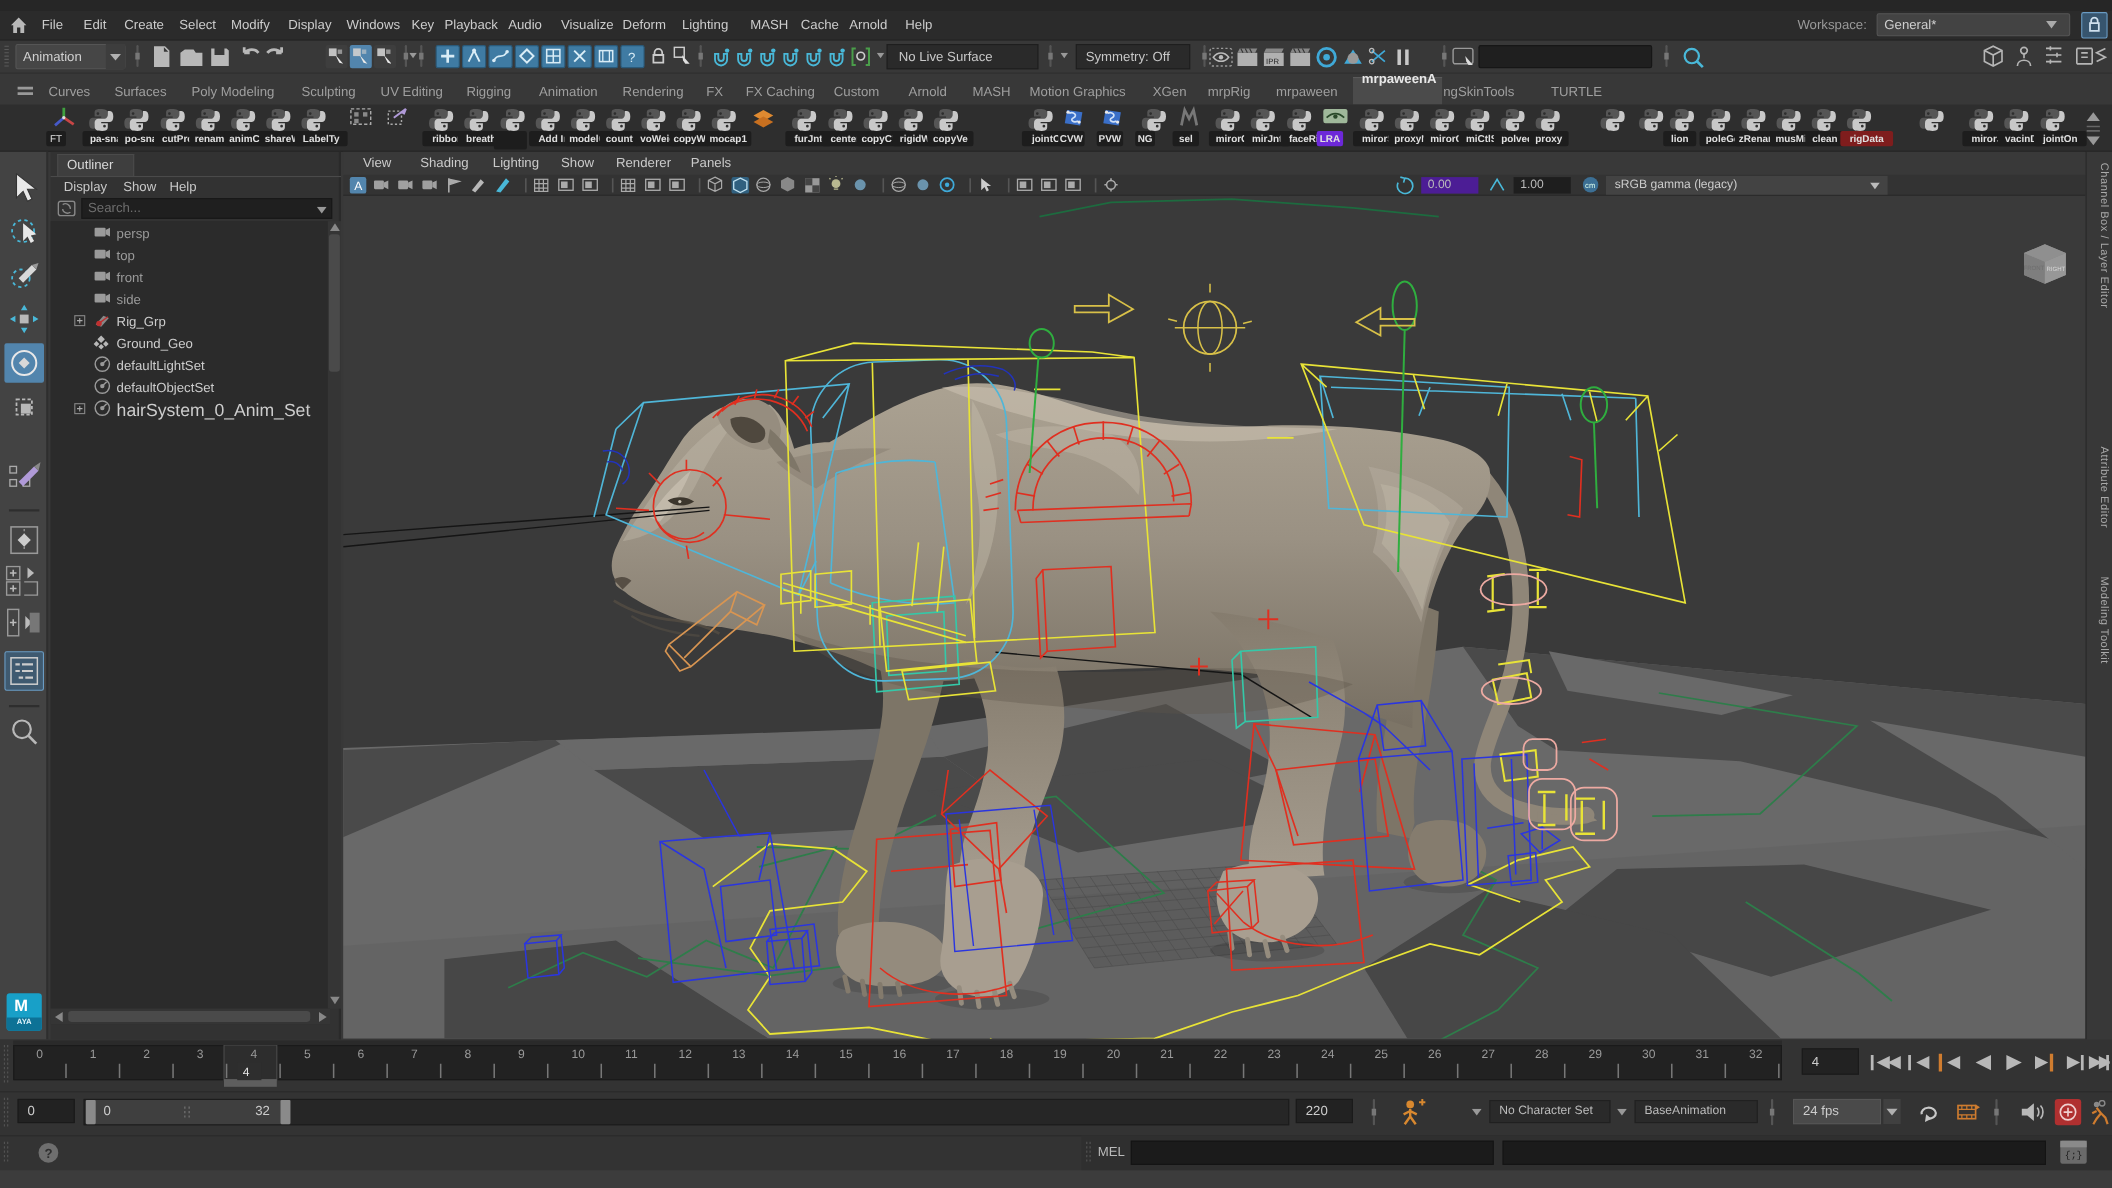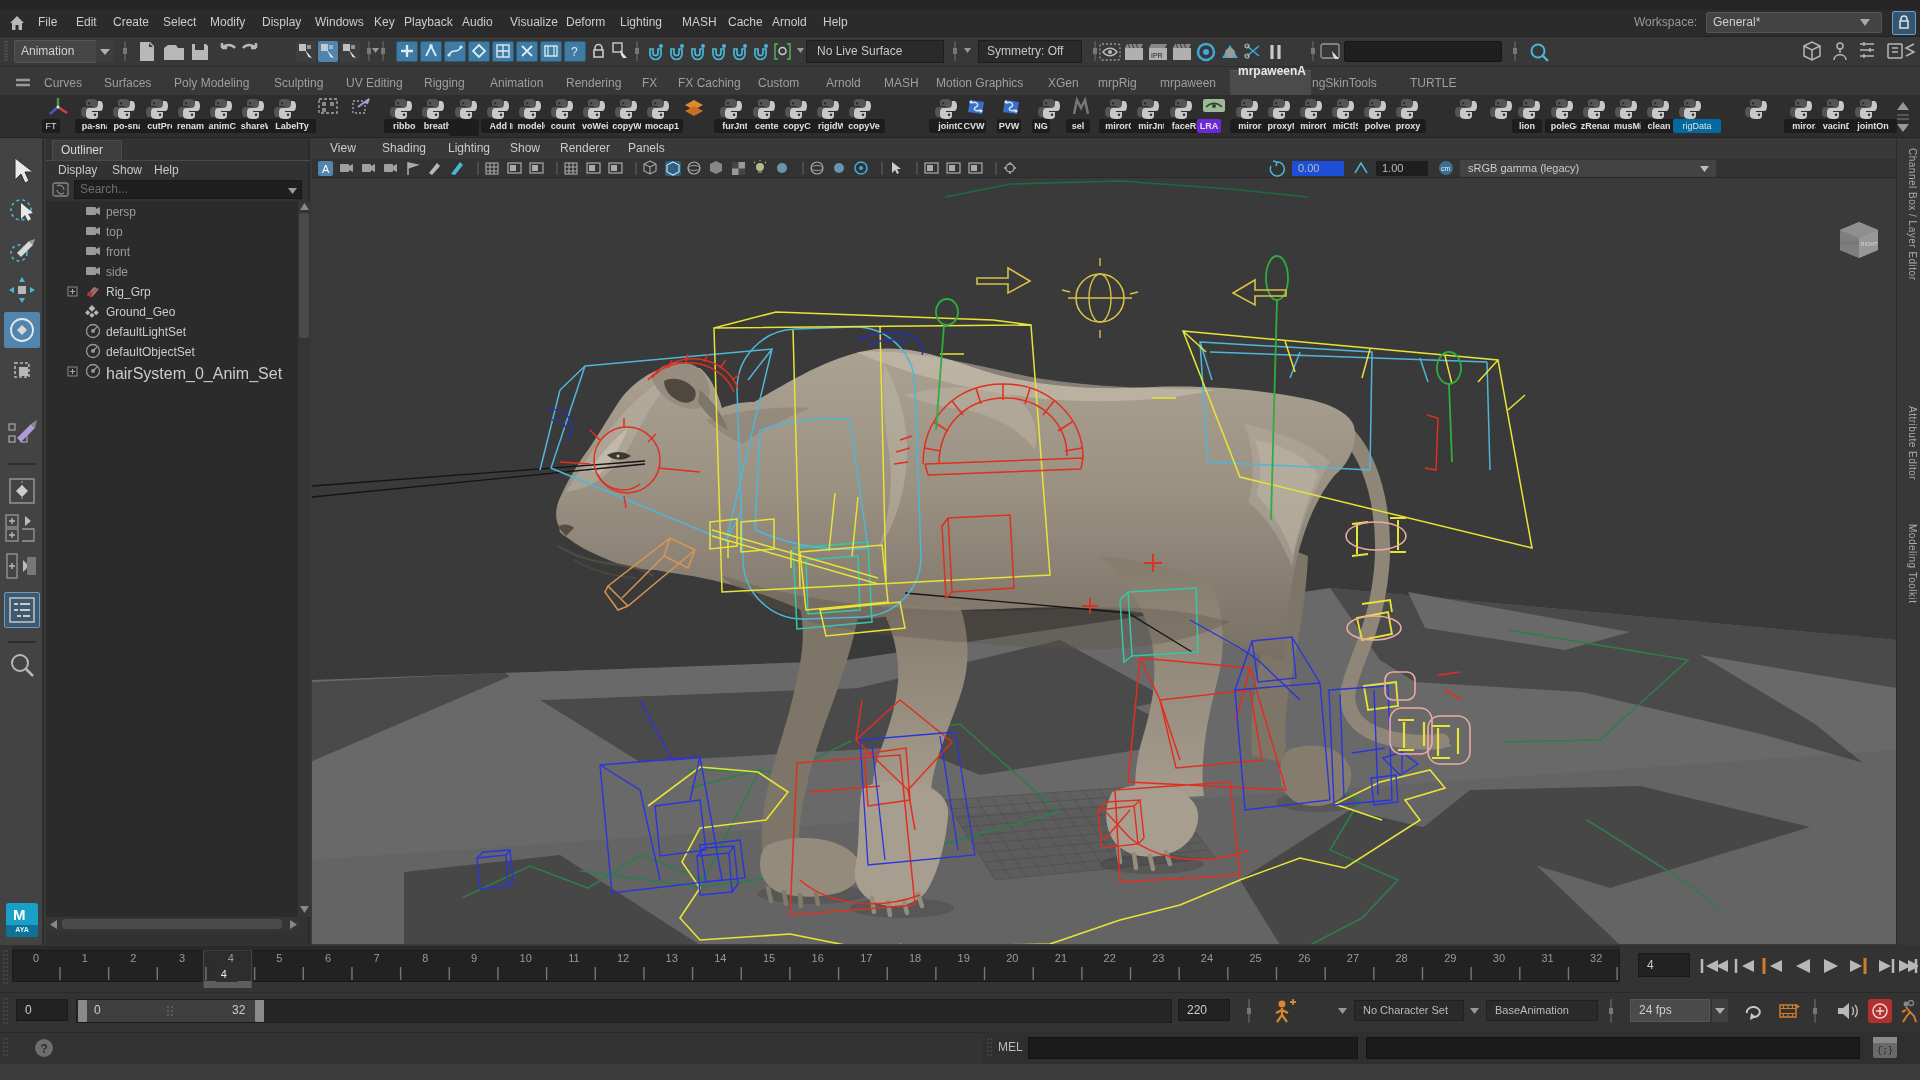--- a/index.html
+++ b/index.html
@@ -605,21 +605,21 @@
 <div class="a" style="left:1262px;top:119px;width:42px;height:14px;background:#1d1d1d;border-radius:2px;color:#e0e0e0;font-size:9px;text-align:center;padding-top:2px;font-weight:bold">proxyN</div>
 <div class="a" style="left:1294px;top:119px;width:42px;height:14px;background:#1d1d1d;border-radius:2px;color:#e0e0e0;font-size:9px;text-align:center;padding-top:2px;font-weight:bold">mirorC</div>
 <div class="a" style="left:1326px;top:119px;width:42px;height:14px;background:#1d1d1d;border-radius:2px;color:#e0e0e0;font-size:9px;text-align:center;padding-top:2px;font-weight:bold">miCtlS</div>
 <div class="a" style="left:1358px;top:119px;width:42px;height:14px;background:#1d1d1d;border-radius:2px;color:#e0e0e0;font-size:9px;text-align:center;padding-top:2px;font-weight:bold">polvec</div>
 <div class="a" style="left:1390px;top:119px;width:36px;height:14px;background:#1d1d1d;border-radius:2px;color:#e0e0e0;font-size:9px;text-align:center;padding-top:2px;font-weight:bold">proxy</div>
 <div class="a" style="left:1512px;top:119px;width:30px;height:14px;background:#1d1d1d;border-radius:2px;color:#e0e0e0;font-size:9px;text-align:center;padding-top:2px;font-weight:bold">lion</div>
 <div class="a" style="left:1545px;top:119px;width:42px;height:14px;background:#1d1d1d;border-radius:2px;color:#e0e0e0;font-size:9px;text-align:center;padding-top:2px;font-weight:bold">poleGe</div>
 <div class="a" style="left:1577px;top:119px;width:42px;height:14px;background:#1d1d1d;border-radius:2px;color:#e0e0e0;font-size:9px;text-align:center;padding-top:2px;font-weight:bold">zRenam</div>
 <div class="a" style="left:1609px;top:119px;width:42px;height:14px;background:#1d1d1d;border-radius:2px;color:#e0e0e0;font-size:9px;text-align:center;padding-top:2px;font-weight:bold">musMir</div>
 <div class="a" style="left:1641px;top:119px;width:36px;height:14px;background:#1d1d1d;border-radius:2px;color:#e0e0e0;font-size:9px;text-align:center;padding-top:2px;font-weight:bold">clean</div>
-<div class="a" style="left:1673px;top:119px;width:48px;height:14px;background:#0369a1;border-radius:2px;color:#e0e0e0;font-size:9px;text-align:center;padding-top:2px;font-weight:normal">rigData</div>
+<div class="a" style="left:1673px;top:119px;width:48px;height:14px;background:#7f1d1d;border-radius:2px;color:#e0e0e0;font-size:9px;text-align:center;padding-top:2px;font-weight:bold">rigData</div>
 <div class="a" style="left:1784px;top:119px;width:48px;height:14px;background:#1d1d1d;border-radius:2px;color:#e0e0e0;font-size:9px;text-align:center;padding-top:2px;font-weight:bold">mirorJr</div>
 <div class="a" style="left:1816px;top:119px;width:48px;height:14px;background:#1d1d1d;border-radius:2px;color:#e0e0e0;font-size:9px;text-align:center;padding-top:2px;font-weight:bold">vacinDe</div>
 <div class="a" style="left:1849px;top:119px;width:48px;height:14px;background:#1d1d1d;border-radius:2px;color:#e0e0e0;font-size:9px;text-align:center;padding-top:2px;font-weight:bold">jointOn</div>
 <svg class="a" style="left:1893px;top:100px" width="20" height="34">
       <path d="M10 2 L16 10 L4 10 Z" fill="#999"></path>
       <path d="M10 32 L16 24 L4 24 Z" fill="#999"></path>
       <path d="M4 15 L16 15 M4 19 L16 19" stroke="#666" stroke-width="1.5"></path>
     </svg>
 <div class="a" style="left:0;top:138px;width:44px;height:807px;background:#434343;border-right:2px solid #2e2e2e"></div>
 <svg class="a" style="left:7px;top:155px" width="30" height="30">
@@ -869,21 +869,21 @@
         <rect x="653" y="3" width="13" height="10"></rect>
         <rect x="655" y="5" width="6" height="6" fill="#aaa" stroke="none"></rect>
       </g>
 <path d="M680 2 L680 15" stroke="#555" stroke-width="1.5"></path>
 <circle cx="694" cy="8" r="4" fill="none" stroke="#aaa" stroke-width="1.4"></circle>
       <path d="M694 2 L694 4 M694 12 L694 14 M688 8 L690 8 M698 8 L700 8" stroke="#aaa" stroke-width="1.4"></path>
 </svg>
 <svg class="a" style="left:1268px;top:160px" width="18" height="17">
       <path d="M9 2 A7 7 0 1 1 3 6 M9 2 L5 1 M9 2 L8 6" fill="none" stroke="#49b8d8" stroke-width="1.5"></path>
     </svg>
-<div class="a" style="left:1292px;top:161px;width:52px;height:15px;background:#1d4ed8;color:#bbb;font-size:11px;padding:1px 6px">0.00</div>
+<div class="a" style="left:1292px;top:161px;width:52px;height:15px;background:#4c1d95;color:#bbb;font-size:11px;padding:1px 6px">0.00</div>
 <svg class="a" style="left:1352px;top:160px" width="18" height="17">
       <path d="M3 13 L9 3 L15 13" fill="none" stroke="#49b8d8" stroke-width="1.5"></path>
     </svg>
 <div class="a" style="left:1376px;top:161px;width:52px;height:15px;background:#1e1e1e;color:#bbb;font-size:11px;padding:1px 6px">1.00</div>
 <svg class="a" style="left:1438px;top:161px" width="16" height="15">
       <circle cx="8" cy="7" r="7" fill="#3c6f94"></circle>
       <text x="3" y="10" font-size="7" fill="#dfe" font-family="Liberation Sans">cm</text>
     </svg>
 <div class="a" style="left:1460px;top:160px;width:256px;height:17px;background:#434343;color:#ccc;font-size:11px;padding:2px 8px">sRGB gamma (legacy)</div>
 <svg class="a" style="left:1700px;top:166px" width="10" height="7">

